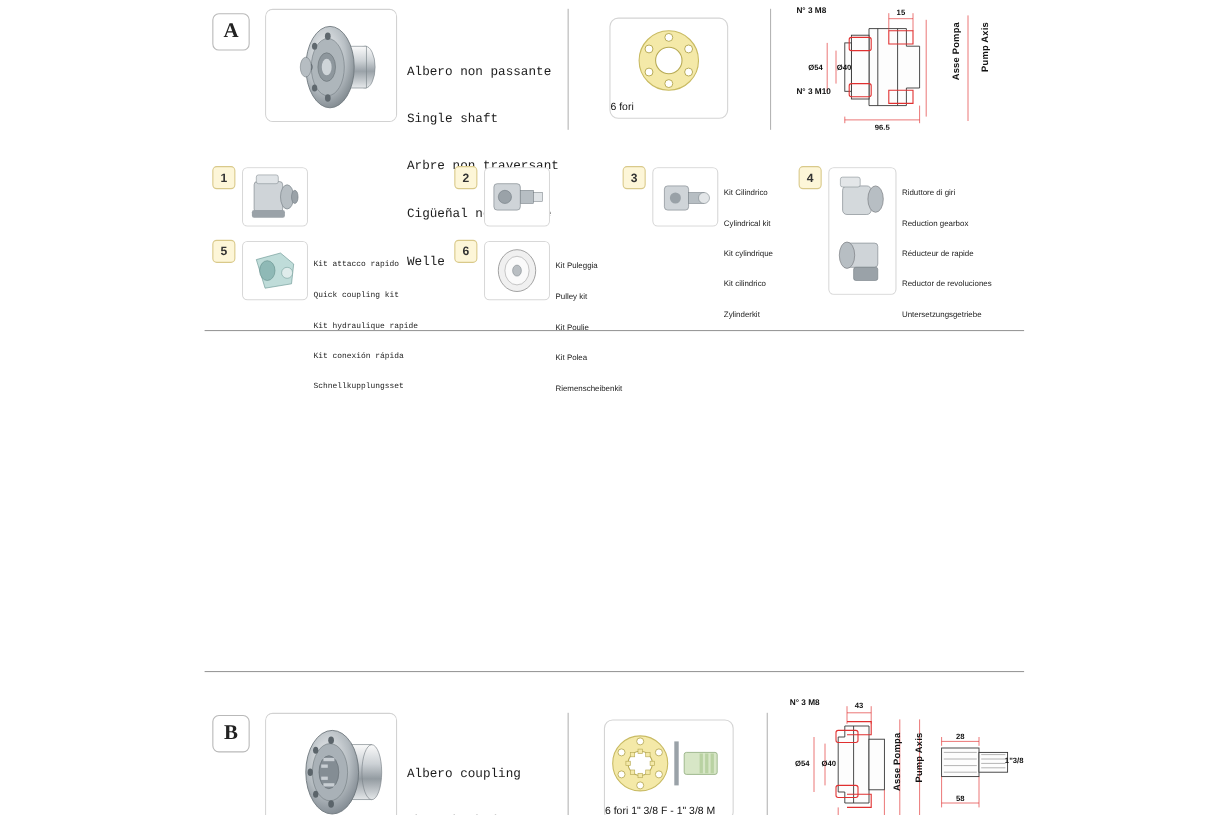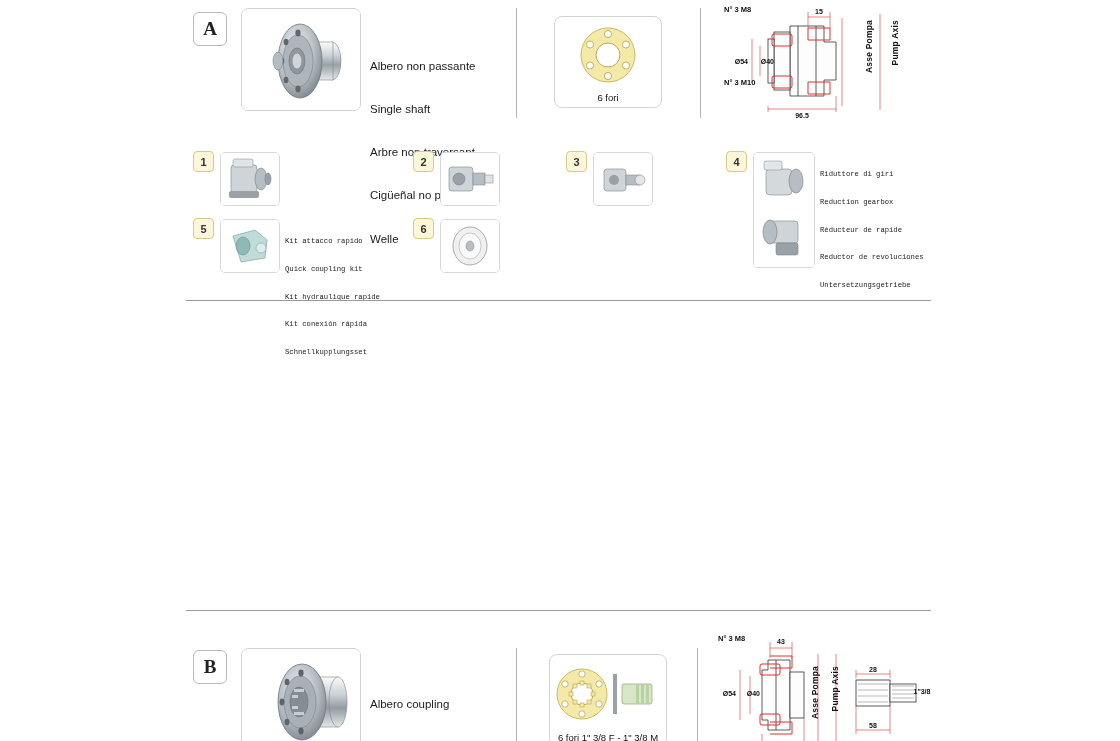--- a/index.html
+++ b/index.html
@@ -55,40 +55,41 @@
   .desc {
     position: absolute;
     font-size: 10.5px;
     line-height: 13.4px;
     color: #1b1b1b;
     white-space: pre;
   }
   .desc-lg {
     font-size: 11.5px;
     line-height: 14.4px;
+    font-family: Liberation Mono, monospace;
   }
 
   
   .vsep {
     position: absolute;
     width: 1px;
     background: #b5b5b5;
   }
 
   
   .flange-panel {
     position: absolute;
     border: 1px solid #d4d4d4;
     border-radius: 8px;
     background: #fff;
   }
   .flange-caption {
     position: absolute;
     font-size: 9.5px;
-    text-align: center;
+    text-align: left;
     width: 100%;
     color: #111;
   }
 
   
   .opt-num {
     position: absolute;
     width: 21px; height: 21px;
     border: 1px solid #d9c98a;
     border-radius: 4px;
@@ -264,34 +265,41 @@
     <div class="opt-num" style="left:566px;top:151px;">3</div>
     <div class="opt-box" style="left:593px;top:152px;width:60px;height:54px;">
       <svg width="58" height="52" viewBox="0 0 58 52">
         <rect width="58" height="52" fill="#fff"></rect>
         <rect x="10" y="16" width="22" height="22" rx="3" fill="#cfd4d8" stroke="#7e878d" stroke-width=".6"></rect>
         <rect x="32" y="22" width="14" height="10" fill="#b7bec3" stroke="#767f85" stroke-width=".5"></rect>
         <circle cx="46" cy="27" r="5" fill="#e3e6e8" stroke="#767f85" stroke-width=".5"></circle>
         <circle cx="20" cy="27" r="5" fill="#99a1a7"></circle>
       </svg>
     </div>
+    <div class="opt-text" style="left:658px;top:152px;">
+      <div>Kit Cilindrico</div>
+      <div>Cylindrical kit</div>
+      <div>Kit cylindrique</div>
+      <div>Kit cilindrico</div>
+      <div>Zylinderkit</div>
+    </div>
 
     <div class="opt-num" style="left:726px;top:151px;">4</div>
     <div class="opt-box" style="left:753px;top:152px;width:62px;height:116px;">
       <svg width="60" height="114" viewBox="0 0 60 114">
         <rect width="60" height="114" fill="#fff"></rect>
         <rect x="12" y="16" width="26" height="26" rx="4" fill="#d4d9dc" stroke="#7e878d" stroke-width=".6"></rect>
         <ellipse cx="42" cy="28" rx="7" ry="12" fill="#b7bec3" stroke="#76797d" stroke-width=".6"></ellipse>
         <rect x="10" y="8" width="18" height="9" rx="2" fill="#e3e6e8" stroke="#7e878d" stroke-width=".5"></rect>
         <rect x="14" y="68" width="30" height="22" rx="3" fill="#cfd4d8" stroke="#7e878d" stroke-width=".6"></rect>
         <ellipse cx="16" cy="79" rx="7" ry="12" fill="#b7bec3" stroke="#76797d" stroke-width=".6"></ellipse>
         <rect x="22" y="90" width="22" height="12" rx="2" fill="#9aa2a8" stroke="#6d767c" stroke-width=".5"></rect>
       </svg>
     </div>
-    <div class="opt-text" style="left:820px;top:152px;font-family:Liberation Mono, monospace;">
+    <div class="opt-text" style="left:820px;top:152px;">
       <div>Riduttore di giri</div>
       <div>Reduction gearbox</div>
       <div>Réducteur de rapide</div>
       <div>Reductor de revoluciones</div>
       <div>Untersetzungsgetriebe</div>
     </div>
 
     <div class="opt-num" style="left:193px;top:218px;">5</div>
     <div class="opt-box" style="left:220px;top:219px;width:60px;height:54px;">
       <svg width="58" height="52" viewBox="0 0 58 52">
@@ -310,20 +318,27 @@
     </div>
 
     <div class="opt-num" style="left:413px;top:218px;">6</div>
     <div class="opt-box" style="left:440px;top:219px;width:60px;height:54px;">
       <svg width="58" height="52" viewBox="0 0 58 52">
         <rect width="58" height="52" fill="#fff"></rect>
         <ellipse cx="29" cy="26" rx="17" ry="19" fill="#f0f0f0" stroke="#8a8a8a" stroke-width=".7"></ellipse>
         <ellipse cx="29" cy="26" rx="11" ry="13" fill="#fafafa" stroke="#9a9a9a" stroke-width=".5"></ellipse>
         <ellipse cx="29" cy="26" rx="4" ry="5" fill="#b9bec2" stroke="#7d848a" stroke-width=".5"></ellipse>
       </svg>
+    </div>
+    <div class="opt-text" style="left:505px;top:219px;">
+      <div>Kit Puleggia</div>
+      <div>Pulley kit</div>
+      <div>Kit Poulie</div>
+      <div>Kit Polea</div>
+      <div>Riemenscheibenkit</div>
     </div>
   </div>
 
   <div class="divider" style="top:300px;"></div>
 
   <div class="section" style="top:318px;height:290px;">
 
     <div class="letter-badge" style="left:193px;top:332px;">B</div>
 
     <div class="photo-box" style="left:241px;top:330px;width:120px;height:105px;">

